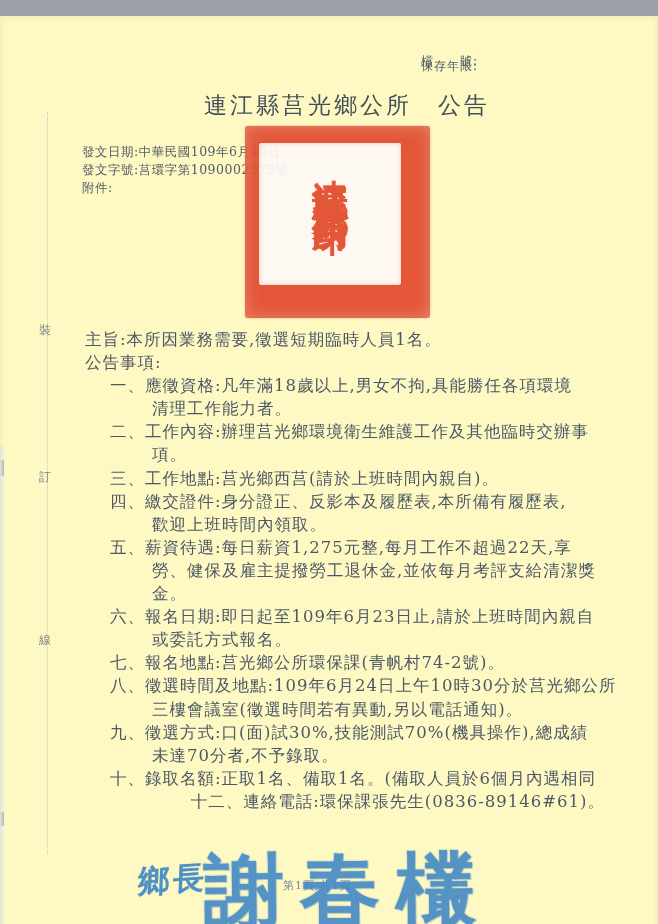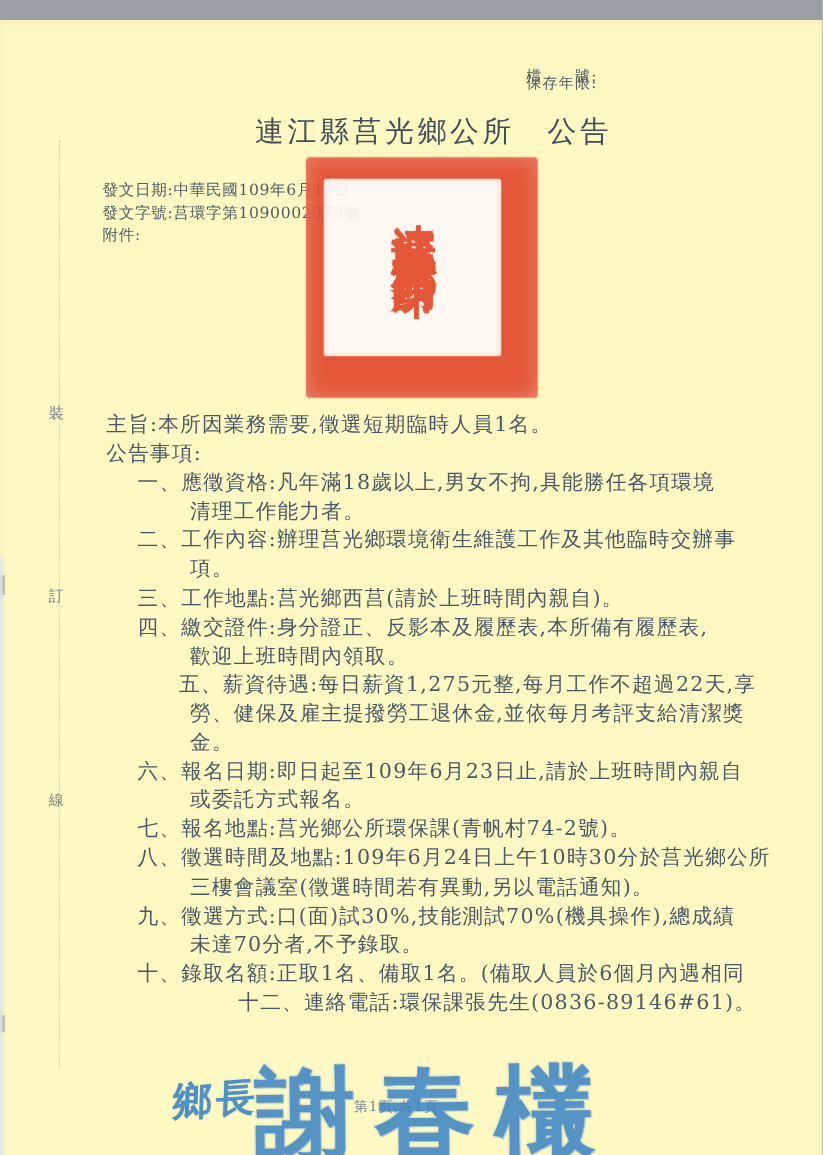--- a/index.html
+++ b/index.html
@@ -109,21 +109,21 @@
   <div class="body-text">
       <div class="bline" style="padding-left: 0px;">主旨:本所因業務需要,徵選短期臨時人員1名。</div>
       <div class="bline" style="padding-left: 0px;">公告事項:</div>
       <div class="bline" style="padding-left: 25px;">一、應徵資格:凡年滿18歲以上,男女不拘,具能勝任各項環境</div>
       <div class="bline" style="padding-left: 67px;">清理工作能力者。</div>
       <div class="bline" style="padding-left: 25px;">二、工作內容:辦理莒光鄉環境衛生維護工作及其他臨時交辦事</div>
       <div class="bline" style="padding-left: 67px;">項。</div>
       <div class="bline" style="padding-left: 25px;">三、工作地點:莒光鄉西莒(請於上班時間內親自)。</div>
       <div class="bline" style="padding-left: 25px;">四、繳交證件:身分證正、反影本及履歷表,本所備有履歷表,</div>
       <div class="bline" style="padding-left: 67px;">歡迎上班時間內領取。</div>
-      <div class="bline" style="padding-left: 25px; text-align: right;">五、薪資待遇:每日薪資1,275元整,每月工作不超過22天,享</div>
+      <div class="bline" style="padding-left: 25px;">五、薪資待遇:每日薪資1,275元整,每月工作不超過22天,享</div>
       <div class="bline" style="padding-left: 67px;">勞、健保及雇主提撥勞工退休金,並依每月考評支給清潔獎</div>
       <div class="bline" style="padding-left: 67px;">金。</div>
       <div class="bline" style="padding-left: 25px;">六、報名日期:即日起至109年6月23日止,請於上班時間內親自</div>
       <div class="bline" style="padding-left: 67px;">或委託方式報名。</div>
       <div class="bline" style="padding-left: 25px;">七、報名地點:莒光鄉公所環保課(青帆村74-2號)。</div>
       <div class="bline" style="padding-left: 25px;">八、徵選時間及地點:109年6月24日上午10時30分於莒光鄉公所</div>
       <div class="bline" style="padding-left: 67px;">三樓會議室(徵選時間若有異動,另以電話通知)。</div>
       <div class="bline" style="padding-left: 25px;">九、徵選方式:口(面)試30%,技能測試70%(機具操作),總成績</div>
       <div class="bline" style="padding-left: 67px;">未達70分者,不予錄取。</div>
       <div class="bline" style="padding-left: 25px;">十、錄取名額:正取1名、備取1名。(備取人員於6個月內遇相同</div>

